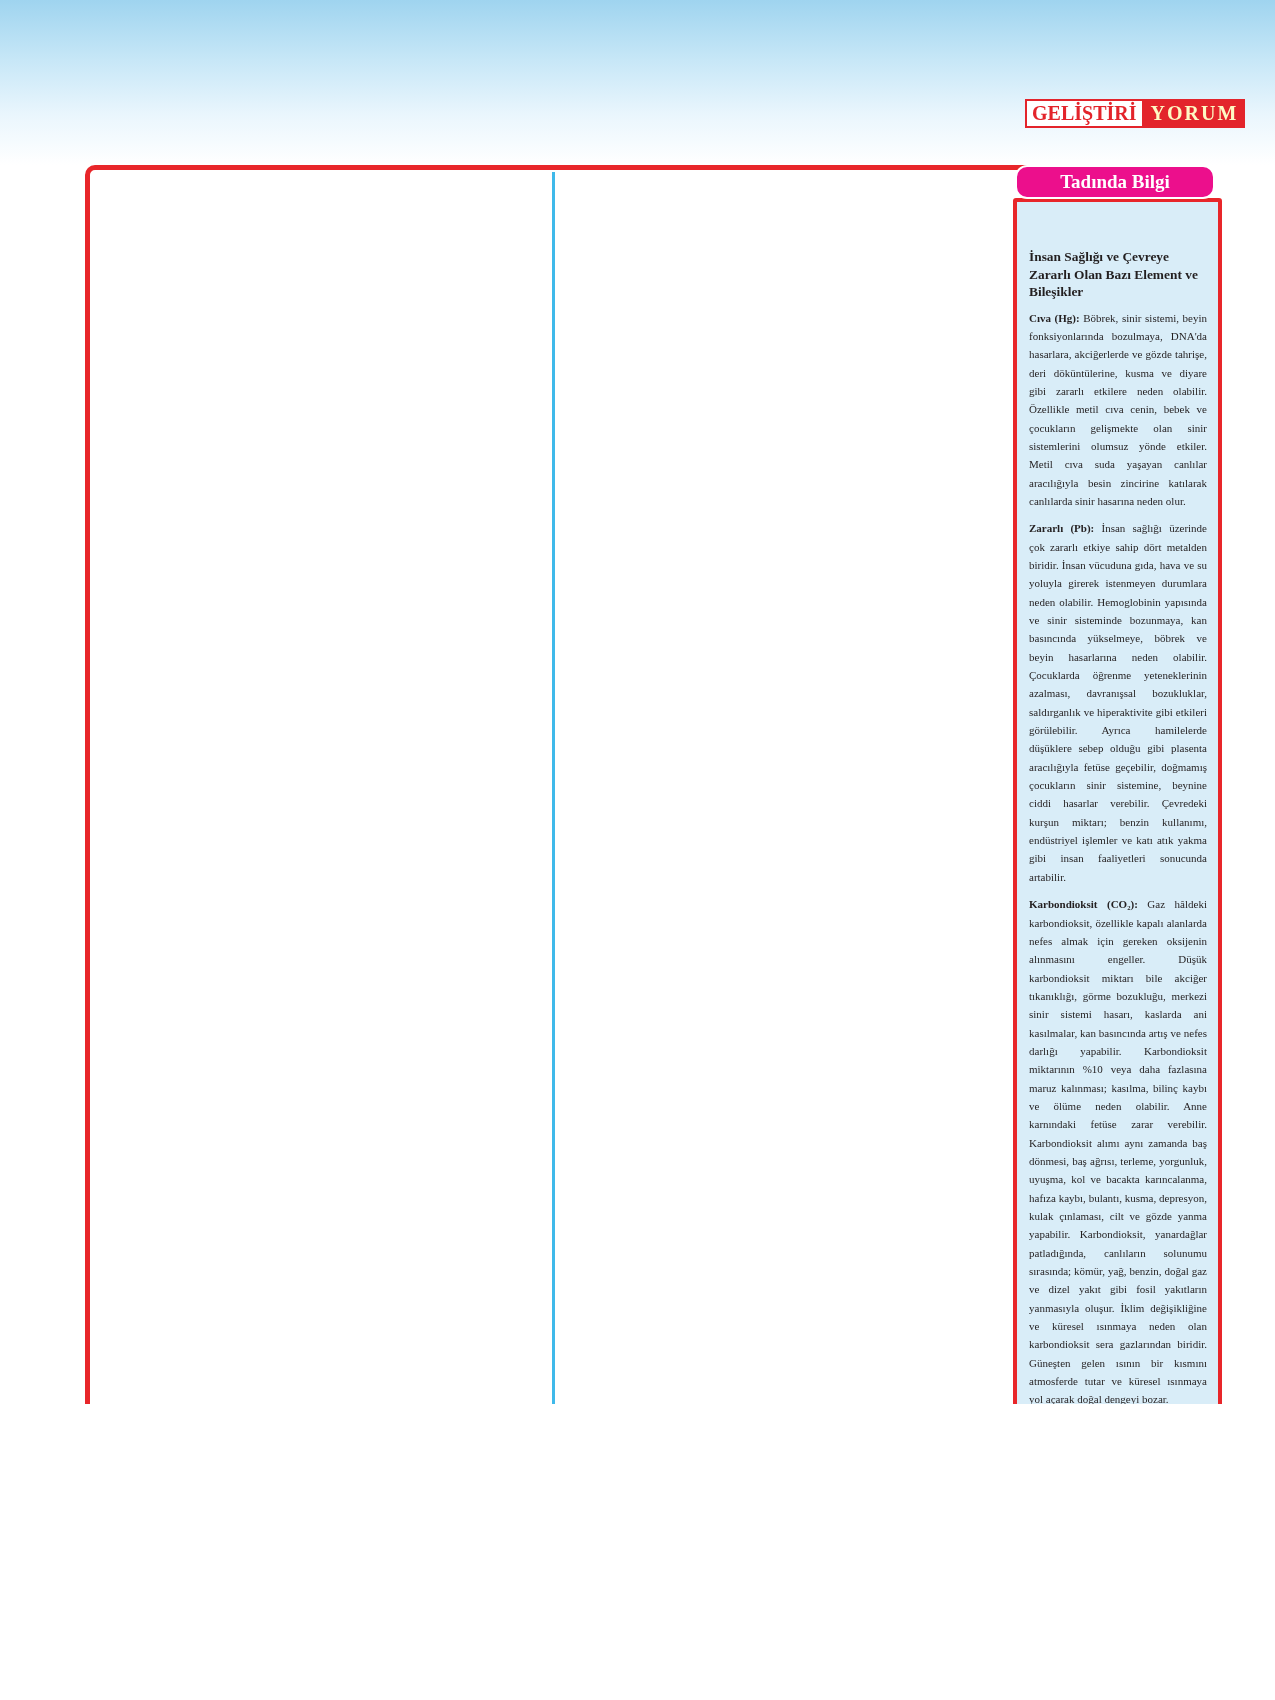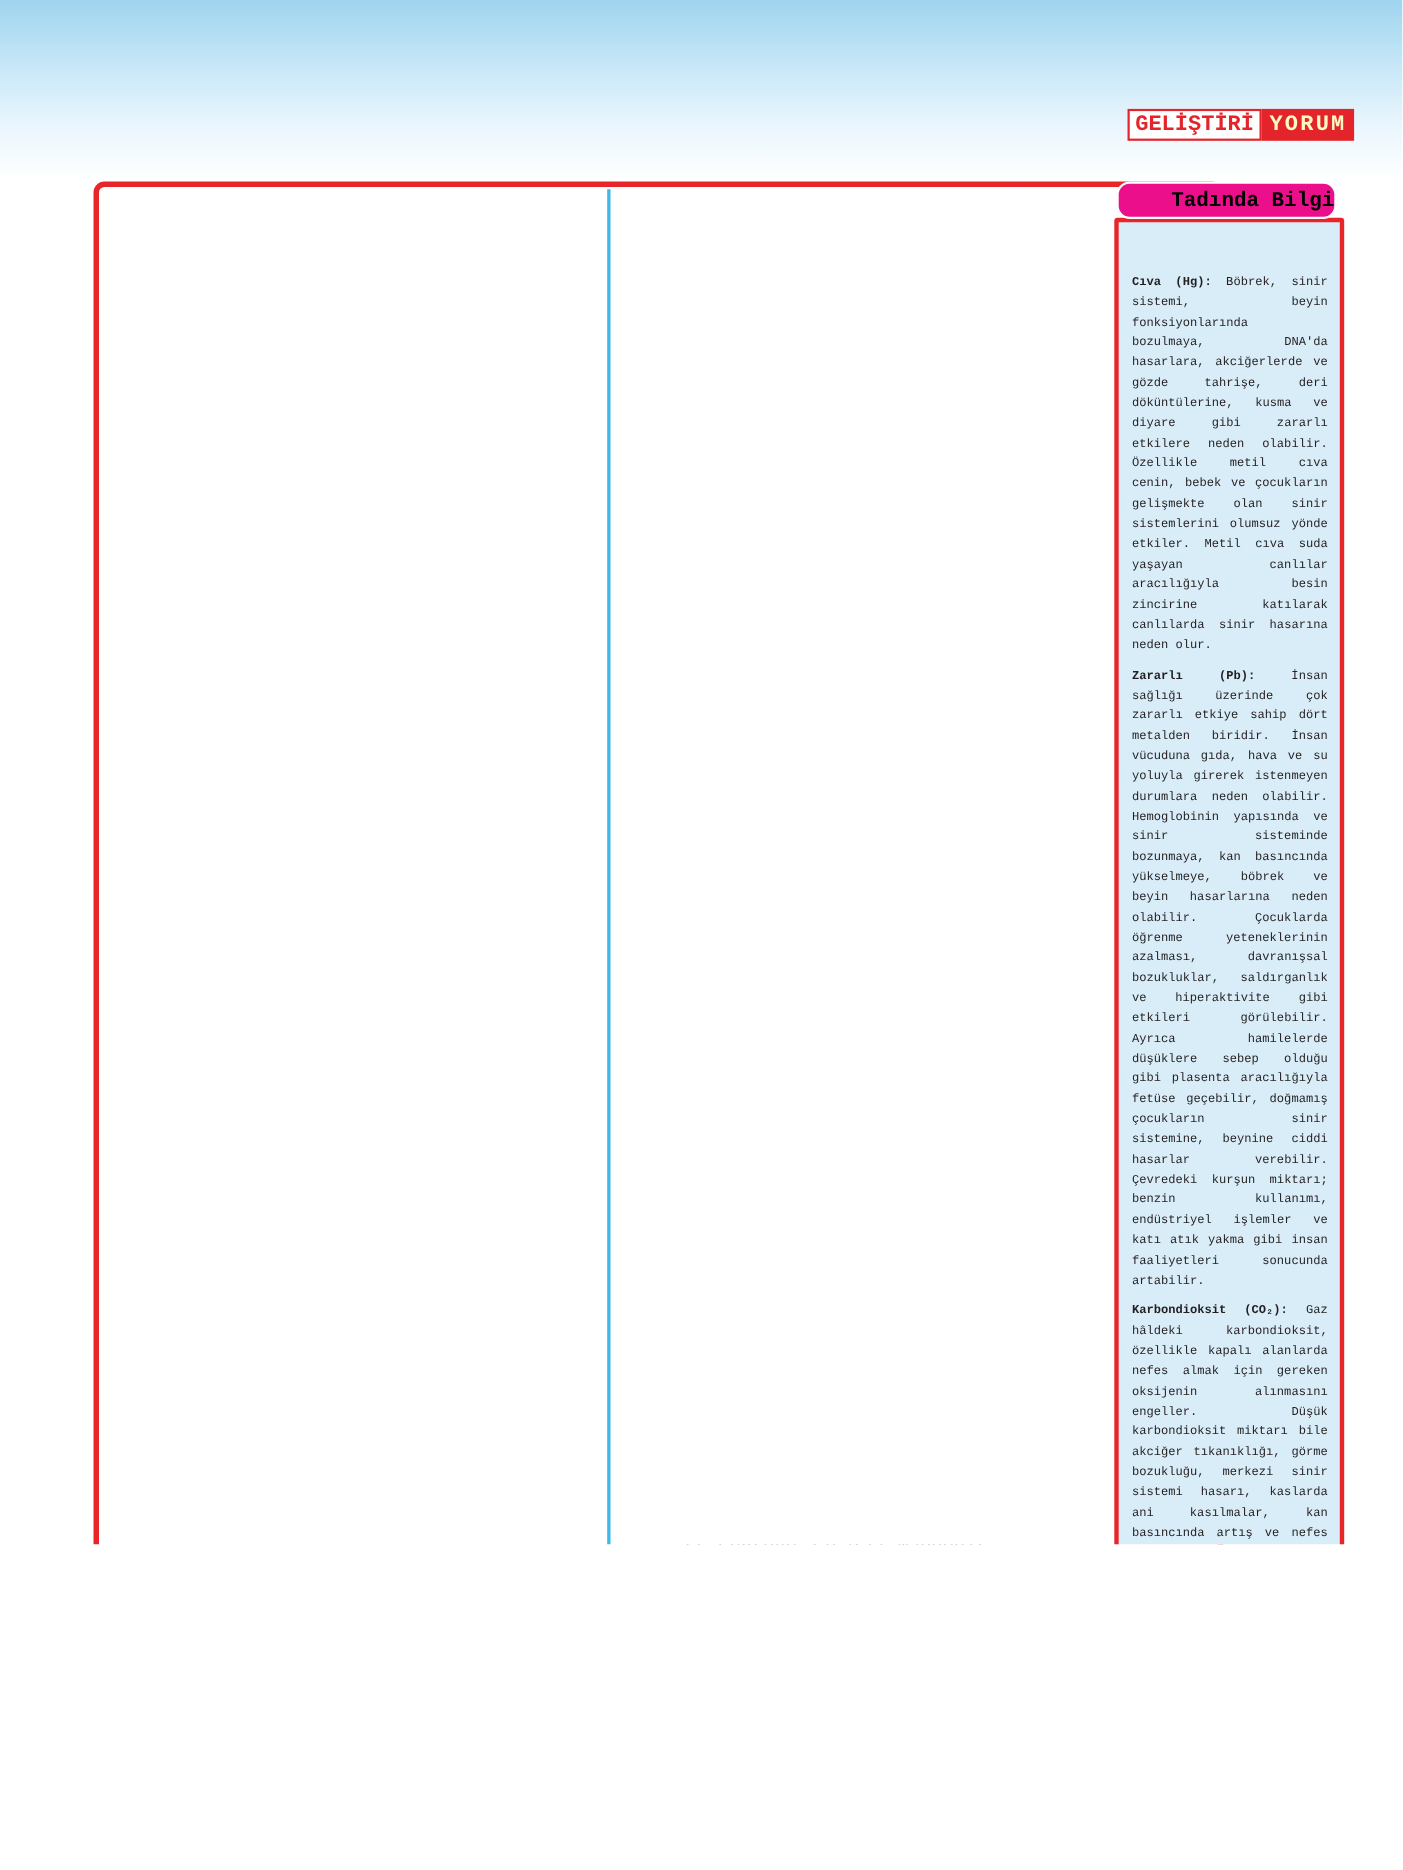--- a/index.html
+++ b/index.html
@@ -1,40 +1,40 @@
 <!DOCTYPE html>
 <html><head>
 <meta charset="utf-8">
 <style>
   * { box-sizing: border-box; margin: 0; padding: 0; }
   html,body { background:#fff; }
   .page {
     position: relative;
     width: 1275px; height: 1404px;
-    font-family: Liberation Mono, monospace;
+    font-family: Liberation Serif, serif;
     color: #231f20;
     background: linear-gradient(180deg, #9fd4ef 0px, #c7e7f7 60px, #eaf6fd 115px, #ffffff 165px);
     overflow: hidden;
   }
   
   .logo { position:absolute; top:99px; left:1025px; display:flex; height:29px; z-index:7; }
   .logo-left { background:#fff; border:2px solid #e3242b; color:#e3242b; font-weight:bold;
     font-size:20px; padding:0 5px; display:flex; align-items:center; }
   .logo-right { background:#e3242b; color:#fef9c3; font-weight:bold; font-size:20px;
     padding:0 7px; display:flex; align-items:center; letter-spacing:2px; }
   
   .main-box { position:absolute; left:85px; top:165px; width:1027px; height:1448px;
     border:5px solid #e8262a; border-radius:10px; background:#fff; z-index:1; }
   .divider { position:absolute; left:552px; top:172px; width:3px; height:1436px;
     background:#3fb9ea; z-index:2; }
   
   .sb-tab { position:absolute; left:1015px; top:165px; width:200px; height:34px; z-index:6;
     background:#ec0f8c; border:2px solid #fff; border-radius:12px;
-    display:flex; align-items:center; justify-content:flex-end;
-    color:#000000; font-weight:bold; font-size:19px; }
+    display:flex; align-items:center; justify-content:center;
+    color:#ffffff; font-weight:bold; font-size:19px; }
   .sb-box { position:absolute; left:1013px; top:198px; width:209px; height:1385px; z-index:5;
     background:#d9edf8; border:4px solid #e8262a; border-radius:3px;
     padding:46px 11px 10px 12px; }
   .sb-h { font-weight:bold; font-size:13.4px; line-height:17.5px; margin-bottom:8px; }
   .sb-p { font-size:11px; line-height:18.35px; text-align:justify; margin-bottom:9px; }
   .sb-lead { font-weight:bold; }
   
   .page-num { position:absolute; left:1129px; top:1593px; width:55px; height:54px; z-index:8;
     background:#fff; border:4px solid #e8127e; border-radius:7px; transform:rotate(-4deg);
     display:flex; align-items:center; justify-content:center;
@@ -308,20 +308,21 @@
         <span>D) II ve III</span>
         <span>E) Yalnız III</span>
       </div>
     </div>
   </div>
 
   <div class="sb-tab">
     <span>Tadında Bilgi</span>
   </div>
   <div class="sb-box">
+    <p class="sb-h">İnsan Sağlığı ve Çevreye Zararlı Olan Bazı Element ve Bileşikler</p>
     <p class="sb-p">
       <span class="sb-lead">Cıva (Hg):</span>
       <span>Böbrek, sinir sistemi, beyin fonksiyonlarında bozulmaya, DNA'da hasarlara, akciğerlerde ve gözde tahrişe, deri döküntülerine, kusma ve diyare gibi zararlı etkilere neden olabilir. Özellikle metil cıva cenin, bebek ve çocukların gelişmekte olan sinir sistemlerini olumsuz yönde etkiler. Metil cıva suda yaşayan canlılar aracılığıyla besin zincirine katılarak canlılarda sinir hasarına neden olur.</span>
     </p>
     <p class="sb-p">
       <span class="sb-lead">Zararlı (Pb):</span>
       <span>İnsan sağlığı üzerinde çok zararlı etkiye sahip dört metalden biridir. İnsan vücuduna gıda, hava ve su yoluyla girerek istenmeyen durumlara neden olabilir. Hemoglobinin yapısında ve sinir sisteminde bozunmaya, kan basıncında yükselmeye, böbrek ve beyin hasarlarına neden olabilir. Çocuklarda öğrenme yeteneklerinin azalması, davranışsal bozukluklar, saldırganlık ve hiperaktivite gibi etkileri görülebilir. Ayrıca hamilelerde düşüklere sebep olduğu gibi plasenta aracılığıyla fetüse geçebilir, doğmamış çocukların sinir sistemine, beynine ciddi hasarlar verebilir. Çevredeki kurşun miktarı; benzin kullanımı, endüstriyel işlemler ve katı atık yakma gibi insan faaliyetleri sonucunda artabilir.</span>
     </p>
     <p class="sb-p">
       <span class="sb-lead">Karbondioksit (CO₂):</span>

